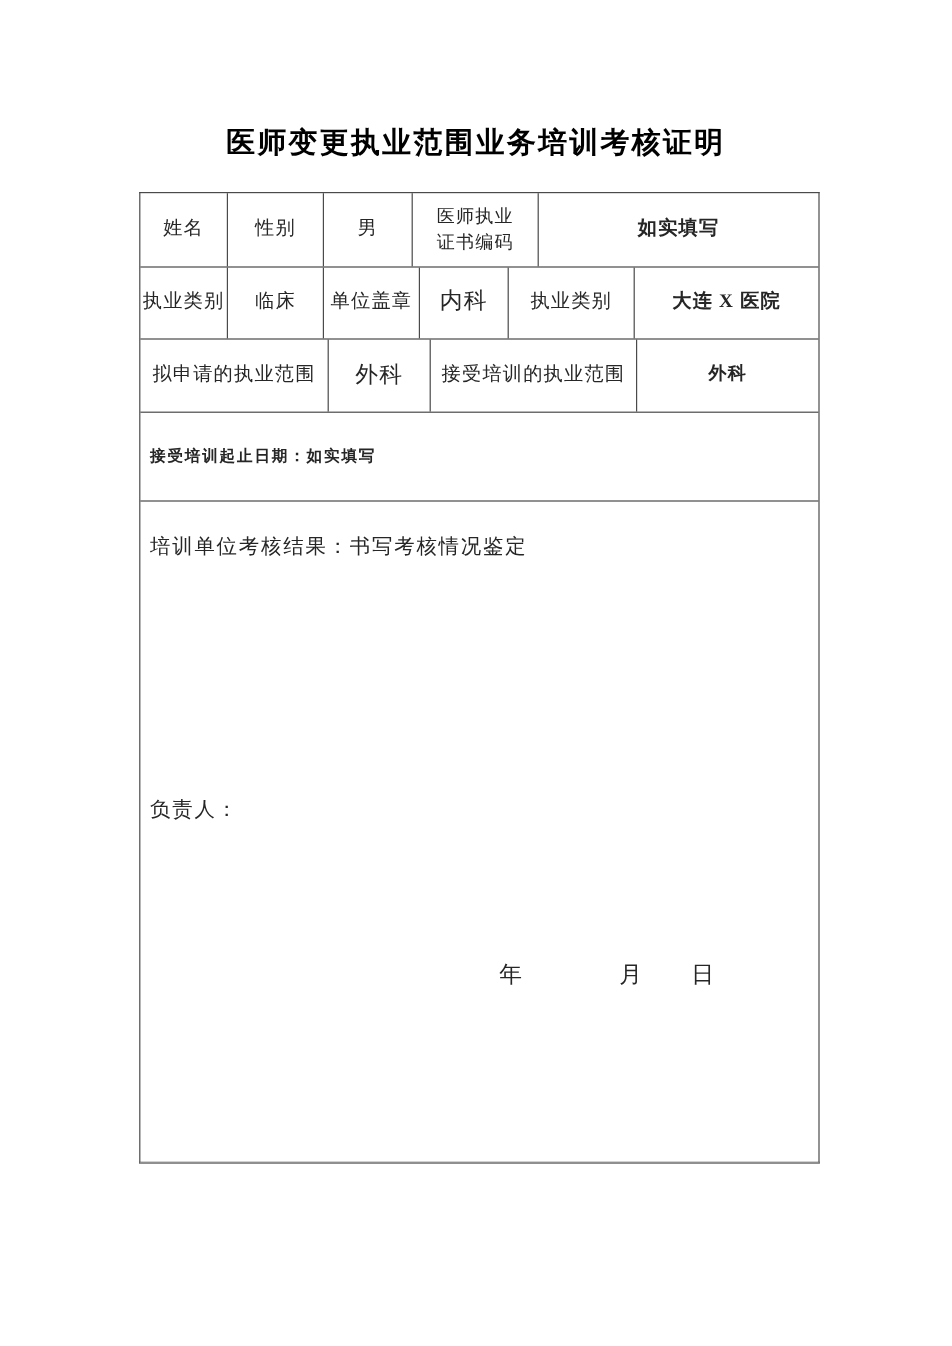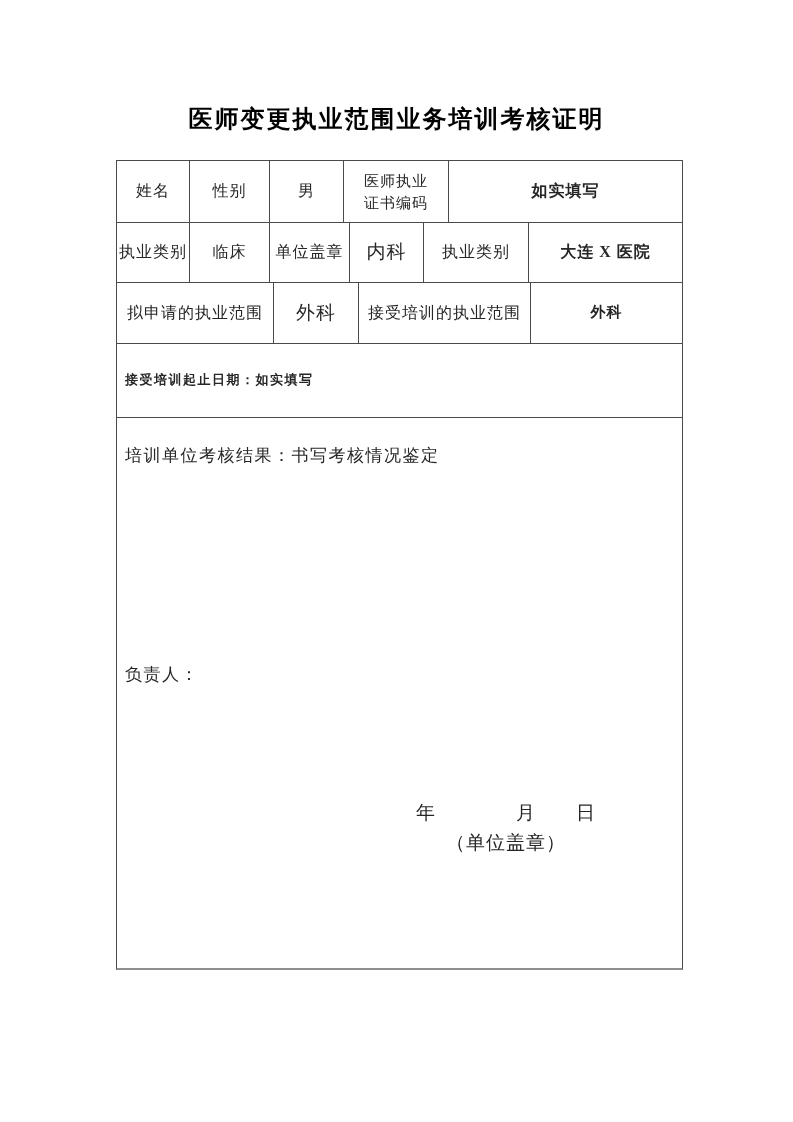--- a/index.html
+++ b/index.html
@@ -142,19 +142,18 @@
     <div class="trow r4">
       <div class="cell cell-left">接受培训起止日期：如实填写</div>
     </div>
 
     <div class="trow r5">
       <div class="bigcell">
         <div class="line">培训单位考核结果：书写考核情况鉴定</div>
         <div class="line manager-line">负责人：</div>
         <div class="date-block">
           <div>年　　　　月　　日</div>
-          <div>（单位盖章）</div>
         </div>
       </div>
     </div>
 
   </div>
 </div>
 
 </body></html>

